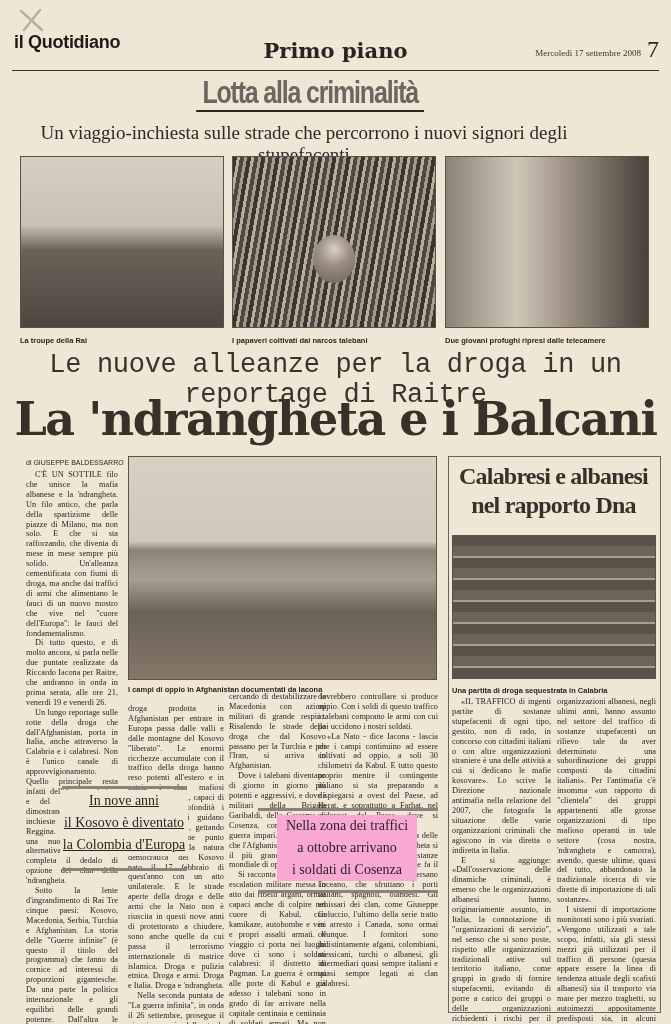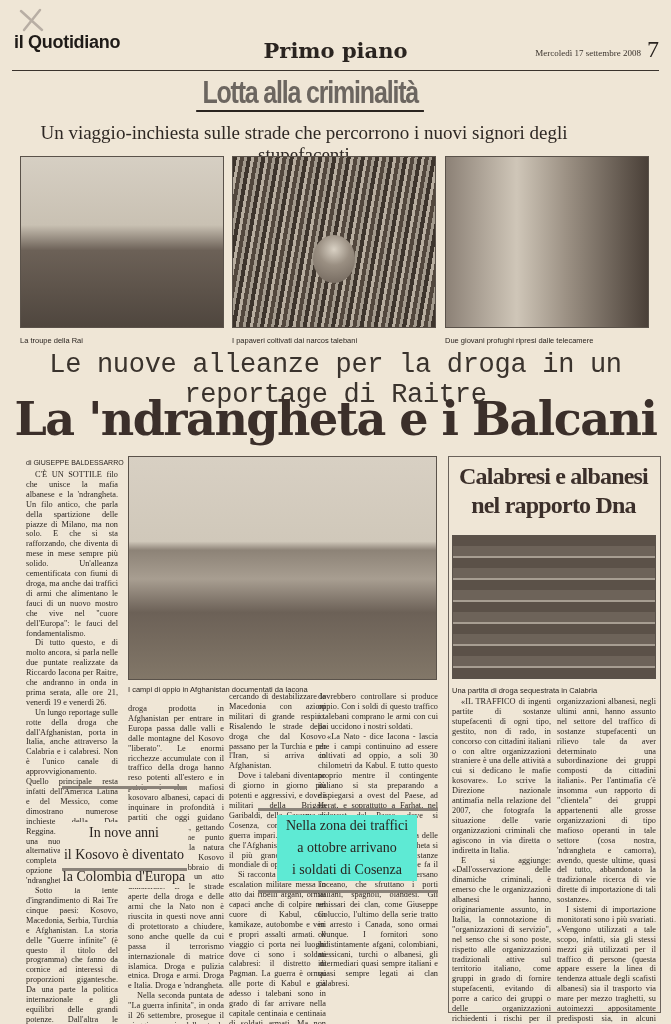--- a/index.html
+++ b/index.html
@@ -13,41 +13,41 @@
   .pagenum{right:12px;top:36px;font-family:"Liberation Serif",serif;font-size:24px;color:#2a2420;}
   .rule-top{left:12px;right:12px;top:70px;height:1px;background:#3a332d;}
   .kicker{left:0;width:620px;top:74px;text-align:center;}
   .kicker span{display:inline-block;font-family:"Liberation Sans",sans-serif;font-weight:bold;font-size:32px;letter-spacing:-1.5px;color:#6c6660;transform:scaleX(0.78);transform-origin:center;border-bottom:2px solid #2a2420;padding:0 8px;line-height:36px;}
   .subkicker{left:0;width:608px;top:122px;text-align:center;font-family:"Liberation Serif",serif;font-size:19px;color:#2e2824;}
   .photo{border:1px solid #5a524a;}
   .p1{left:20px;top:156px;width:202px;height:170px;background:linear-gradient(180deg,#d6cfc3 0%,#c9c1b3 40%,#6c6157 55%,#4f463e 100%);}
   .p2{left:232px;top:156px;width:202px;height:170px;background:repeating-linear-gradient(100deg,#3d342c 0 4px,#b7ad9f 4px 7px,#52473d 7px 11px,#a39a8d 11px 14px);}
   .p2 .pod{position:absolute;left:80px;top:78px;width:42px;height:48px;border-radius:50%;background:radial-gradient(circle at 50% 30%,#d9d1c4 0,#9a8f82 40%,#6d6258 100%);}
   .p3{left:445px;top:156px;width:202px;height:170px;background:linear-gradient(90deg,#8c8176 0%,#cfc6b8 35%,#9b9083 60%,#4a4038 100%);}
-  .cap{font-family:"Liberation Sans",sans-serif;font-weight:normal;font-size:7.5px;color:#2a2420;text-align:center;}
+  .cap{font-family:"Liberation Sans",sans-serif;font-weight:bold;font-size:7.5px;color:#2a2420;text-align:center;}
   .c1{left:20px;top:336px;} .c2{left:232px;top:336px;} .c3{left:445px;top:336px;}
   .deck{left:0;width:671px;top:350px;text-align:center;font-family:Liberation Mono, monospace;font-size:27px;color:#3a332d;letter-spacing:-0.3px;}
   .headline{left:0;width:671px;top:392px;text-align:center;font-family:"DejaVu Serif",serif;font-weight:bold;font-size:46px;letter-spacing:-1.5px;color:#3b2f2a;}
   .byline{left:26px;top:459px;font-family:"Liberation Sans",sans-serif;font-size:7px;color:#2a2420;}
   .col{font-family:"Liberation Serif",serif;font-size:8.3px;line-height:9.9px;text-align:justify;color:#2c2622;}
   .col p{margin:0;text-indent:9px;}
   .colA{left:26px;top:470px;width:92px;}
   .photo-main{left:128px;top:456px;width:307px;height:222px;background:linear-gradient(180deg,#d8d0c3 0%,#d0c8ba 38%,#8d8377 42%,#a89e91 55%,#6c6157 70%,#827768 100%);}
   .cap-main{left:128px;top:685px;}
   .box{left:448px;top:456px;width:211px;height:555px;border:1px solid #6a625a;}
   .box-title{left:448px;width:211px;top:462px;text-align:center;font-family:"Liberation Serif",serif;font-weight:bold;font-size:24px;line-height:29px;color:#3b2f2a;letter-spacing:-0.8px;}
   .photo-box{left:452px;top:535px;width:202px;height:142px;background:repeating-linear-gradient(0deg,#5b5148 0 10px,#a79e92 10px 12px,#6d6359 12px 22px),#6d6359;}
   .cap-box{left:452px;top:686px;}
   .colB{left:128px;top:704px;width:96px;}
   .colC{left:229px;top:692px;width:97px;}
   .colD{left:318px;top:692px;width:120px;}
   .colE{left:452px;top:697px;width:99px;}
   .colF{left:557px;top:697px;width:99px;}
   .pullquote{font-family:"Liberation Serif",serif;font-size:14px;color:#2a2420;text-align:center;line-height:22px;}
-  .pq1{left:60px;top:822px;width:128px;}
+  .pq1{left:60px;top:790px;width:128px;text-decoration:underline;}
   .pq2{left:277px;top:815px;width:140px;}
   .pqbar{height:3px;background:#8b837a;}
   .bar1a{left:62px;top:786px;width:125px;} .bar1b{left:62px;top:868px;width:125px;}
   .bar2a{left:258px;top:808px;width:180px;} .bar2b{left:258px;top:890px;width:180px;}
 </style>
 </head>
 <body>
 
 <svg class="abs mark" viewBox="0 0 28 28">
   <path d="M3 5 L24 24 M22 4 L6 24" stroke="#b8aea4" stroke-width="2.5" fill="none" stroke-linecap="round"></path>
@@ -104,21 +104,21 @@
 
 <div class="abs pqbar bar1a"></div>
 <div class="abs pullquote pq1" style="background:#efe6d6;">
   <div>In nove anni</div>
   <div>il Kosovo è diventato</div>
   <div>la Colombia d'Europa</div>
 </div>
 <div class="abs pqbar bar1b"></div>
 
 <div class="abs pqbar bar2a"></div>
-<div class="abs pullquote pq2" style="background:#5eead4;">
+<div class="abs pullquote pq2" style="background:#f9a8d4;">
   <div>Nella zona dei traffici</div>
   <div>a ottobre arrivano</div>
   <div>i soldati di Cosenza</div>
 </div>
 <div class="abs pqbar bar2b"></div>
 
 <div class="abs box"></div>
 <div class="abs box-title">Calabresi e albanesi nel rapporto Dna</div>
 <div class="abs photo photo-box"></div>
 <div class="abs cap cap-box">Una partita di droga sequestrata in Calabria</div>

